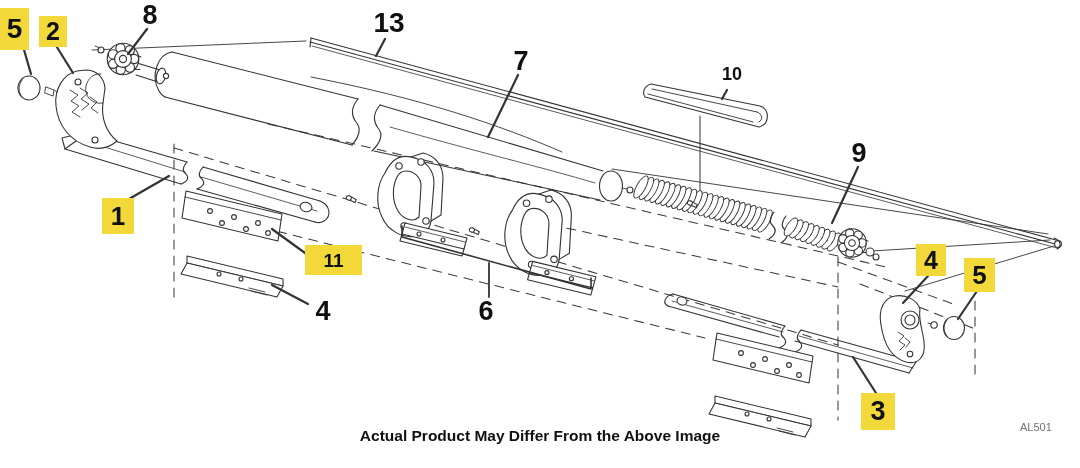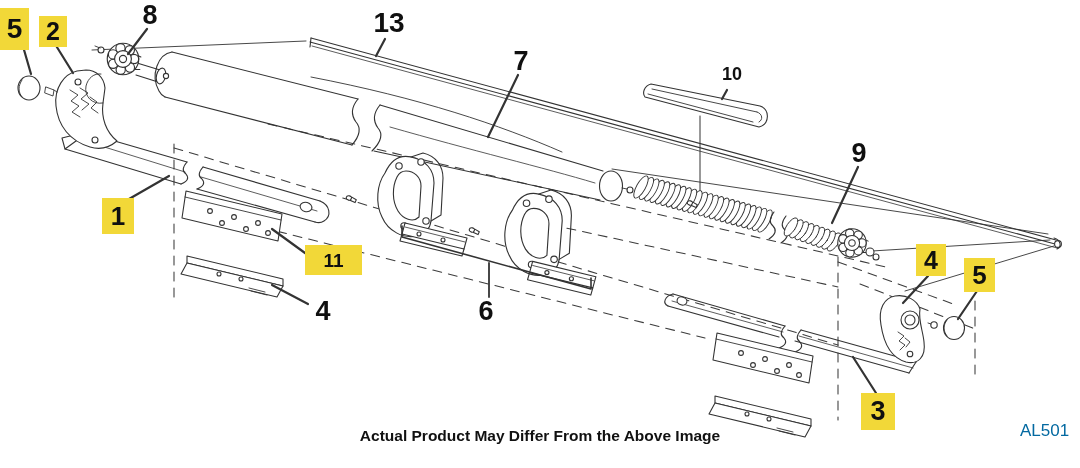--- a/index.html
+++ b/index.html
@@ -4,21 +4,21 @@
 <style>
   html,body{margin:0;padding:0;background:#fff;}
   #stage{position:relative;width:1080px;height:468px;background:#fff;overflow:hidden;
          font-family:"Liberation Sans",sans-serif;}
   #art{position:absolute;left:0;top:0;}
   .callout{position:absolute;display:flex;align-items:center;justify-content:center;
            font-weight:bold;color:#101010;line-height:1;}
   .hl{background:var(--hl,#F2D838);}
   #caption{position:absolute;left:0;right:0;top:427px;text-align:center;
            font-weight:bold;font-size:15.5px;color:#111;}
-  #figcode{position:absolute;left:1020px;top:421px;font-size:17px;color:#0369a1;}
+  #figcode{position:absolute;left:1020px;top:421px;font-size:11px;color:#737373;}
 </style>
 </head>
 <body>
 
 <div id="stage">
 
 <svg id="art" width="1080" height="468" viewBox="0 0 1080 468">
   <defs>
     <g id="gear">
       <path d="M4,-8 L17,-2 M2,10 L16,10"></path>

